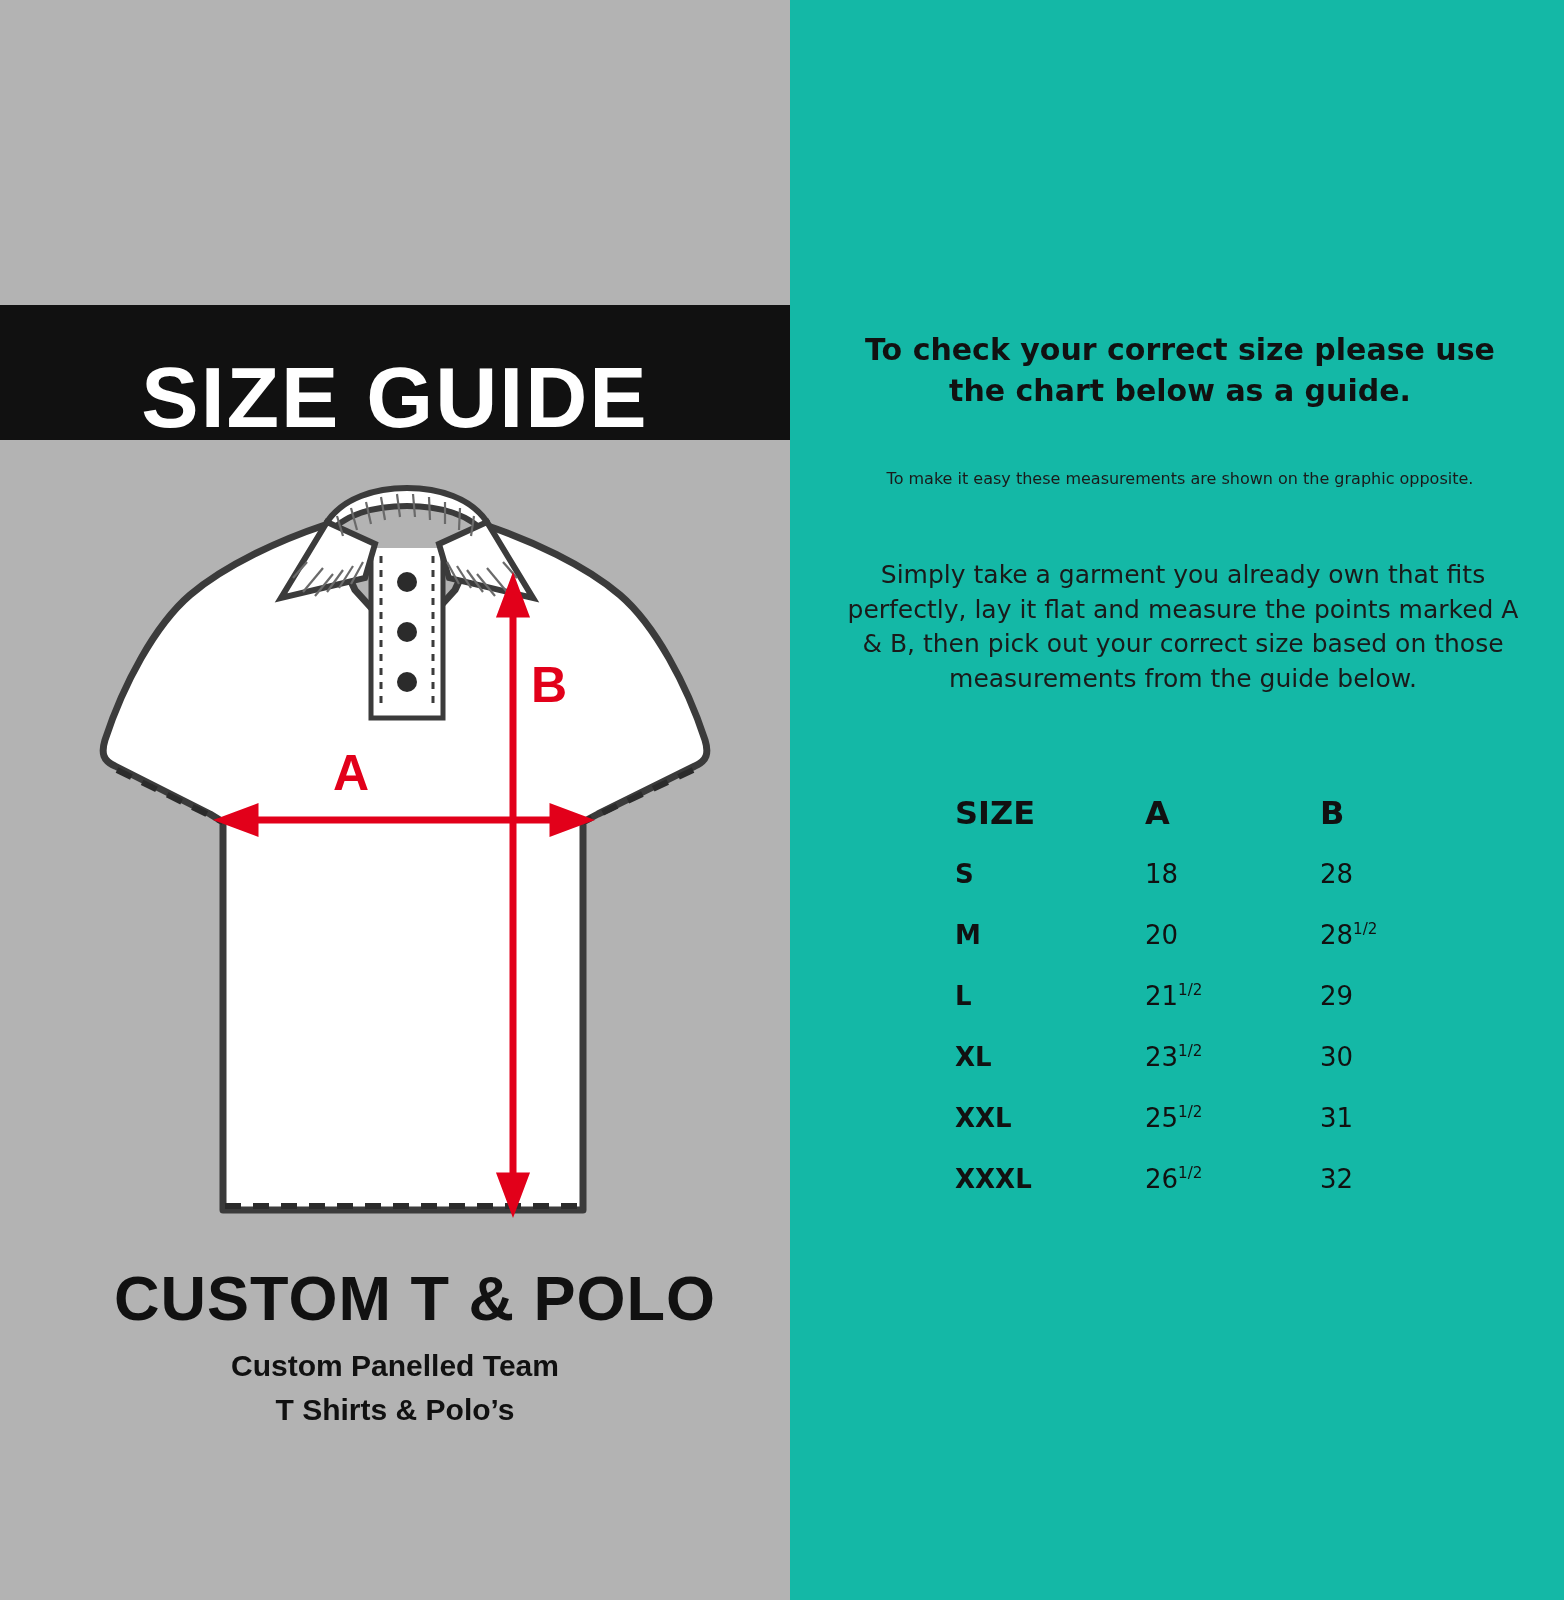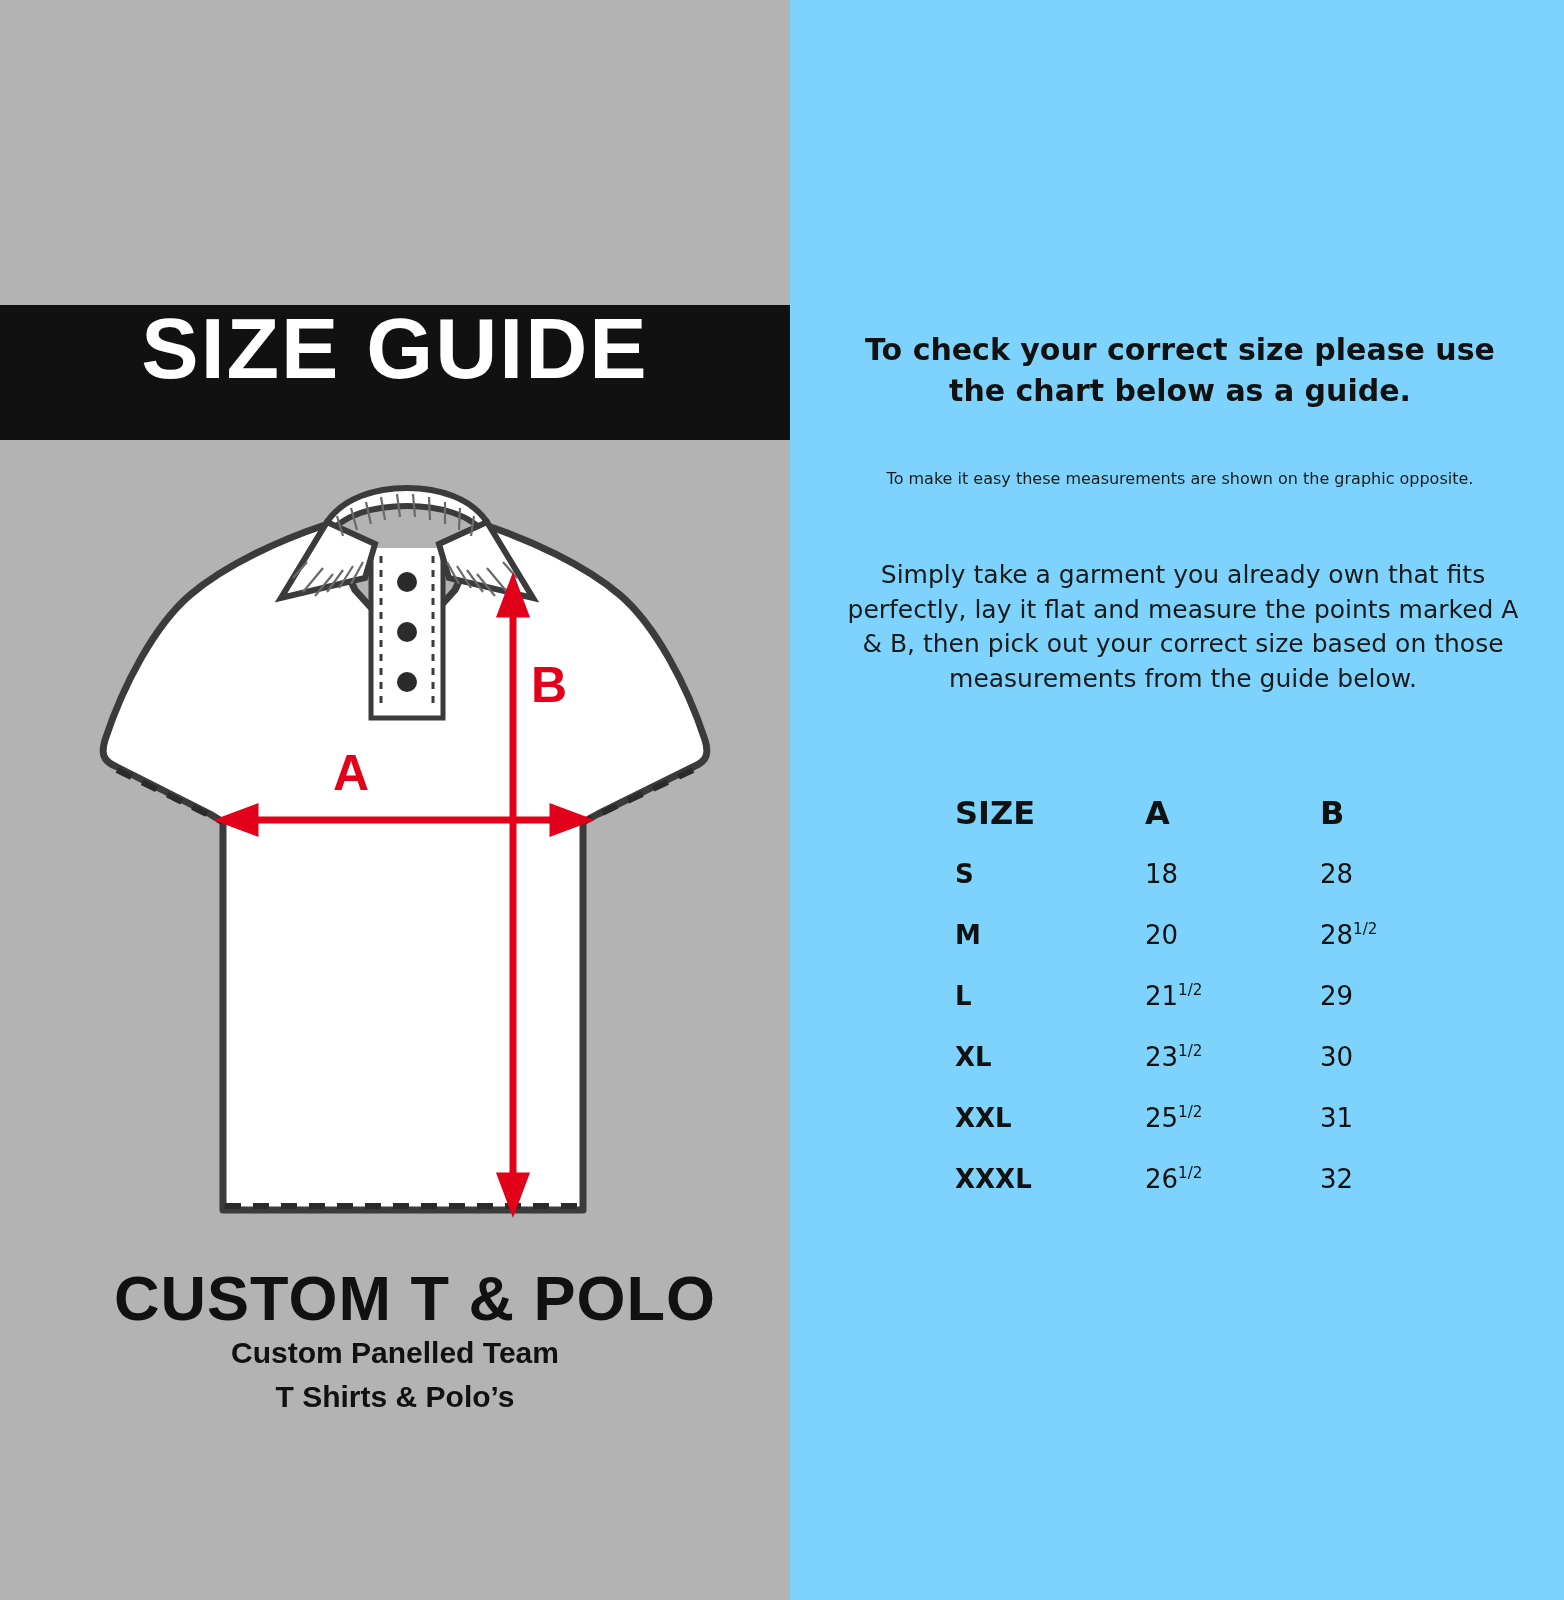--- a/index.html
+++ b/index.html
@@ -26,21 +26,21 @@
   }
 
   #size-guide-banner {
     position: absolute;
     left: 0;
     top: 305px;
     width: 790px;
     height: 135px;
     background: #111111;
     display: flex;
-    align-items: flex-start;
+    align-items: flex-end;
     justify-content: center;
   }
   #size-guide-banner .banner-text {
     color: #ffffff;
     font-family: "Liberation Sans", sans-serif;
     font-weight: bold;
     font-size: 86px;
     letter-spacing: 2px;
     line-height: 1;
   }
@@ -71,30 +71,30 @@
     line-height: 1.05;
     padding-left: 40px;
   }
   #brand-sub1, #brand-sub2 {
     font-family: "Liberation Sans", sans-serif;
     font-weight: bold;
     font-size: 30px;
     color: #111111;
     line-height: 1.45;
   }
-  #brand-sub1 { margin-top: 0; }
+  #brand-sub1 { margin-top: 13px; }
 
   
   #right-panel {
     position: absolute;
     left: 790px;
     top: 0;
     width: 774px;
     height: 1600px;
-    background: #7dd3fc;
+    background: #14b8a6;
   }
 
   #intro-heading {
     position: absolute;
     left: 55px;
     top: 330px;
     width: 670px;
     text-align: center;
     font-family: "DejaVu Sans", sans-serif;
     font-weight: bold;

